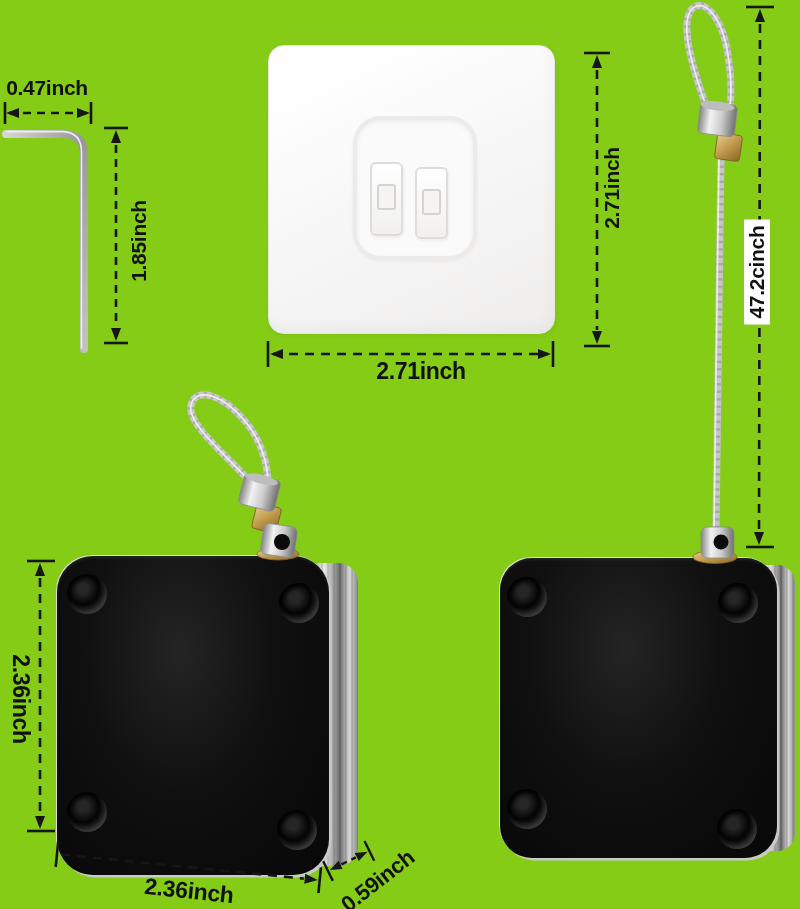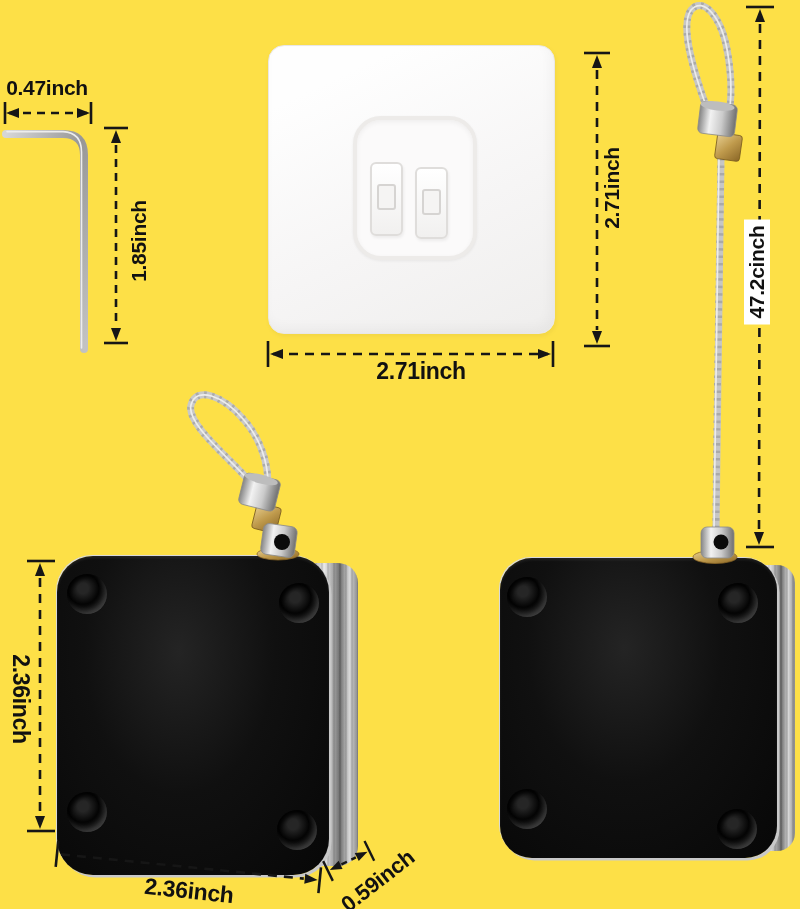--- a/index.html
+++ b/index.html
@@ -1,16 +1,16 @@
 <!DOCTYPE html>
 <html><head>
 <meta charset="utf-8">
 <style>
   html,body{margin:0;padding:0;background:#fff;}
-  #canvas{position:relative;width:800px;height:909px;background:#fde047;overflow:hidden;
+  #canvas{position:relative;width:800px;height:909px;background:#84cc16;overflow:hidden;
           font-family:"Liberation Sans",sans-serif;}
   
   .lbl{position:absolute;font-weight:600;font-size:21px;color:#111;white-space:nowrap;
        letter-spacing:-0.3px;}
   
   #pad{position:absolute;left:268px;top:45px;width:285px;height:287px;border-radius:16px;
        background:linear-gradient(155deg,#fefefe 15%,#f6f5f5 60%,#efeeed);
        border:1px solid #e9e7e6;
        box-shadow:inset -4px -6px 12px rgba(0,0,0,0.035),1px 2px 5px rgba(0,0,0,0.05);}
   #pad-recess{position:absolute;left:84px;top:70px;width:116px;height:136px;border-radius:28px;

